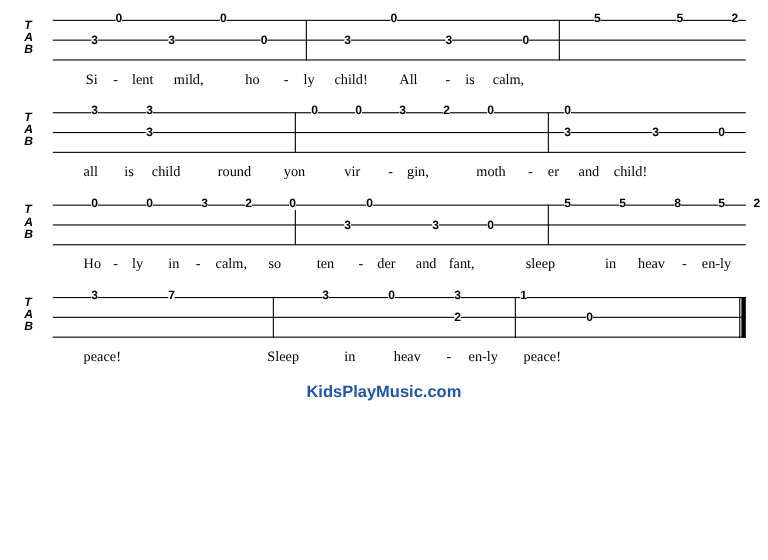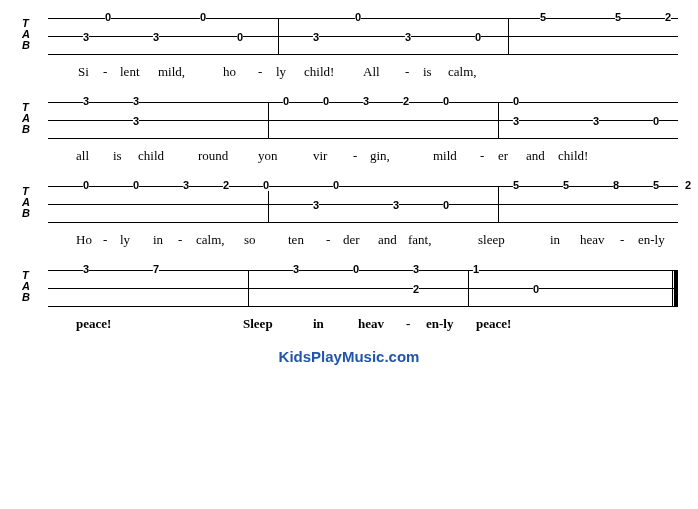--- a/index.html
+++ b/index.html
@@ -155,21 +155,21 @@
       </div>
       <div class="lyrics-line" style="position: relative; height: 22px; margin-bottom: 8px;">
         <span style="position: absolute; left: 56px; top: 0px; font-size: 13px; font-family: &quot;Times New Roman&quot;, Times, serif; white-space: nowrap;">all</span>
         <span style="position: absolute; left: 93px; top: 0px; font-size: 13px; font-family: &quot;Times New Roman&quot;, Times, serif; white-space: nowrap;">  is</span>
         <span style="position: absolute; left: 118px; top: 0px; font-size: 13px; font-family: &quot;Times New Roman&quot;, Times, serif; white-space: nowrap;"> child</span>
         <span style="position: absolute; left: 178px; top: 0px; font-size: 13px; font-family: &quot;Times New Roman&quot;, Times, serif; white-space: nowrap;">  round</span>
         <span style="position: absolute; left: 238px; top: 0px; font-size: 13px; font-family: &quot;Times New Roman&quot;, Times, serif; white-space: nowrap;"> yon</span>
         <span style="position: absolute; left: 293px; top: 0px; font-size: 13px; font-family: &quot;Times New Roman&quot;, Times, serif; white-space: nowrap;">  vir</span>
         <span style="position: absolute; left: 333px; top: 0px; font-size: 13px; font-family: &quot;Times New Roman&quot;, Times, serif; white-space: nowrap;"> -</span>
         <span style="position: absolute; left: 350px; top: 0px; font-size: 13px; font-family: &quot;Times New Roman&quot;, Times, serif; white-space: nowrap;"> gin,</span>
-        <span style="position: absolute; left: 413px; top: 0px; font-size: 13px; font-family: &quot;Times New Roman&quot;, Times, serif; white-space: nowrap;">  mild</span>
+        <span style="position: absolute; left: 413px; top: 0px; font-size: 13px; font-family: &quot;Times New Roman&quot;, Times, serif; white-space: nowrap;">  moth</span>
         <span style="position: absolute; left: 460px; top: 0px; font-size: 13px; font-family: &quot;Times New Roman&quot;, Times, serif; white-space: nowrap;"> -</span>
         <span style="position: absolute; left: 478px; top: 0px; font-size: 13px; font-family: &quot;Times New Roman&quot;, Times, serif; white-space: nowrap;"> er</span>
         <span style="position: absolute; left: 506px; top: 0px; font-size: 13px; font-family: &quot;Times New Roman&quot;, Times, serif; white-space: nowrap;"> and</span>
         <span style="position: absolute; left: 538px; top: 0px; font-size: 13px; font-family: &quot;Times New Roman&quot;, Times, serif; white-space: nowrap;"> child!</span>
       </div>
     </div>
     <div class="section-row">
       <div class="tab-staff" style="height: 52px; position: relative;">
         <div class="tab-label" style="position: absolute; left: 2px; top: 8px; font-family: Arial, sans-serif; font-size: 11px; font-weight: bold;">
           <span>T</span>
@@ -236,21 +236,21 @@
         </div>
         <div class="tab-num" style="position: absolute; left: 66px; top: 8px; transform: translate(-50%, -55%); font-size: 11px; font-weight: bold; background: rgb(255, 255, 255); font-family: Arial, sans-serif;">3</div>
         <div class="tab-num" style="position: absolute; left: 136px; top: 8px; transform: translate(-50%, -55%); font-size: 11px; font-weight: bold; background: rgb(255, 255, 255); font-family: Arial, sans-serif;">7</div>
         <div class="tab-num" style="position: absolute; left: 276px; top: 8px; transform: translate(-50%, -55%); font-size: 11px; font-weight: bold; background: rgb(255, 255, 255); font-family: Arial, sans-serif;">3</div>
         <div class="tab-num" style="position: absolute; left: 336px; top: 8px; transform: translate(-50%, -55%); font-size: 11px; font-weight: bold; background: rgb(255, 255, 255); font-family: Arial, sans-serif;">0</div>
         <div class="tab-num" style="position: absolute; left: 396px; top: 8px; transform: translate(-50%, -55%); font-size: 11px; font-weight: bold; background: rgb(255, 255, 255); font-family: Arial, sans-serif;">3</div>
         <div class="tab-num" style="position: absolute; left: 456px; top: 8px; transform: translate(-50%, -55%); font-size: 11px; font-weight: bold; background: rgb(255, 255, 255); font-family: Arial, sans-serif;">1</div>
         <div class="tab-num" style="position: absolute; left: 396px; top: 28px; transform: translate(-50%, -55%); font-size: 11px; font-weight: bold; background: rgb(255, 255, 255); font-family: Arial, sans-serif;">2</div>
         <div class="tab-num" style="position: absolute; left: 516px; top: 28px; transform: translate(-50%, -55%); font-size: 11px; font-weight: bold; background: rgb(255, 255, 255); font-family: Arial, sans-serif;">0</div>
       </div>
-      <div class="lyrics-line" style="position: relative; height: 22px; margin-bottom: 4px; font-weight: bold;">
+      <div class="lyrics-line" style="position: relative; height: 22px; margin-bottom: 4px;">
         <span style="position: absolute; left: 56px; top: 0px; font-size: 13px; font-family: &quot;Times New Roman&quot;, Times, serif; white-space: nowrap;">peace!</span>
         <span style="position: absolute; left: 223px; top: 0px; font-size: 13px; font-family: &quot;Times New Roman&quot;, Times, serif; white-space: nowrap;">  Sleep</span>
         <span style="position: absolute; left: 293px; top: 0px; font-size: 13px; font-family: &quot;Times New Roman&quot;, Times, serif; white-space: nowrap;">  in</span>
         <span style="position: absolute; left: 338px; top: 0px; font-size: 13px; font-family: &quot;Times New Roman&quot;, Times, serif; white-space: nowrap;">  heav</span>
         <span style="position: absolute; left: 386px; top: 0px; font-size: 13px; font-family: &quot;Times New Roman&quot;, Times, serif; white-space: nowrap;"> -</span>
         <span style="position: absolute; left: 406px; top: 0px; font-size: 13px; font-family: &quot;Times New Roman&quot;, Times, serif; white-space: nowrap;"> en-ly</span>
         <span style="position: absolute; left: 456px; top: 0px; font-size: 13px; font-family: &quot;Times New Roman&quot;, Times, serif; white-space: nowrap;"> peace!</span>
       </div>
     </div>
   </div>

